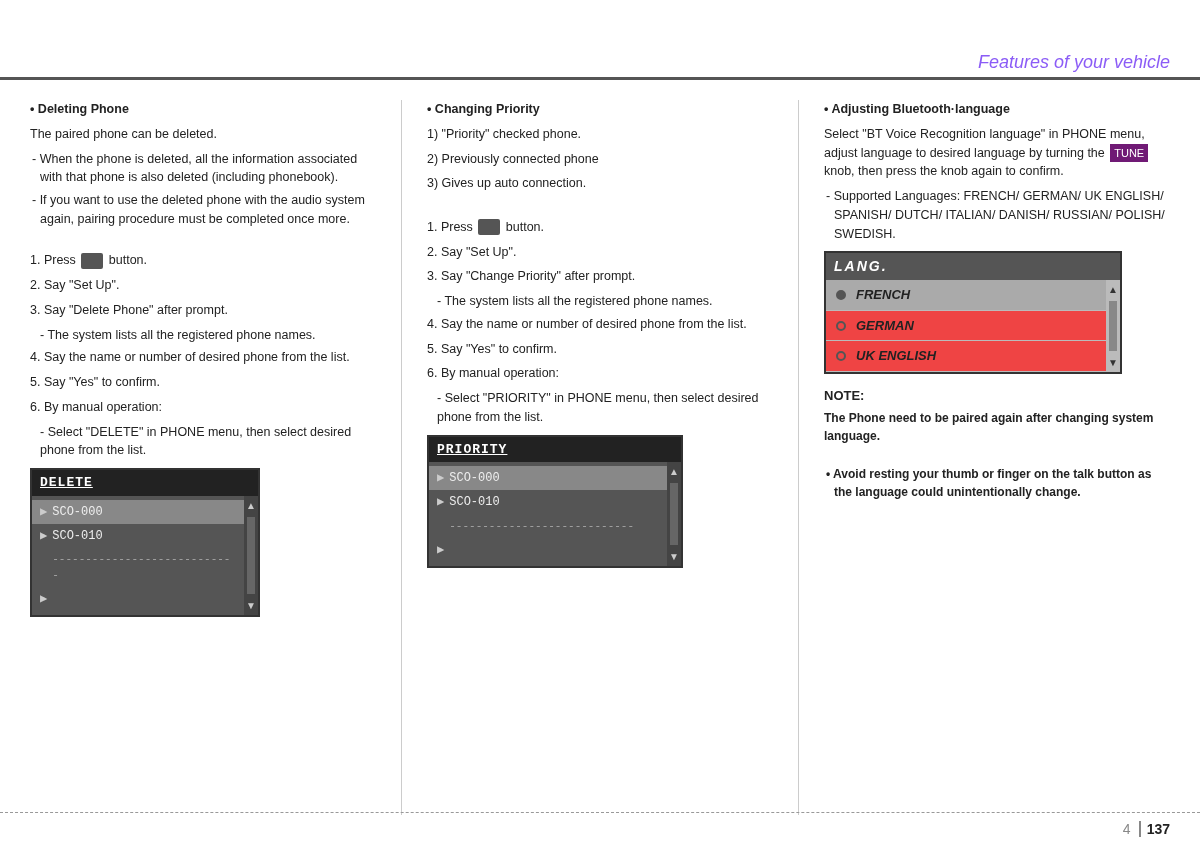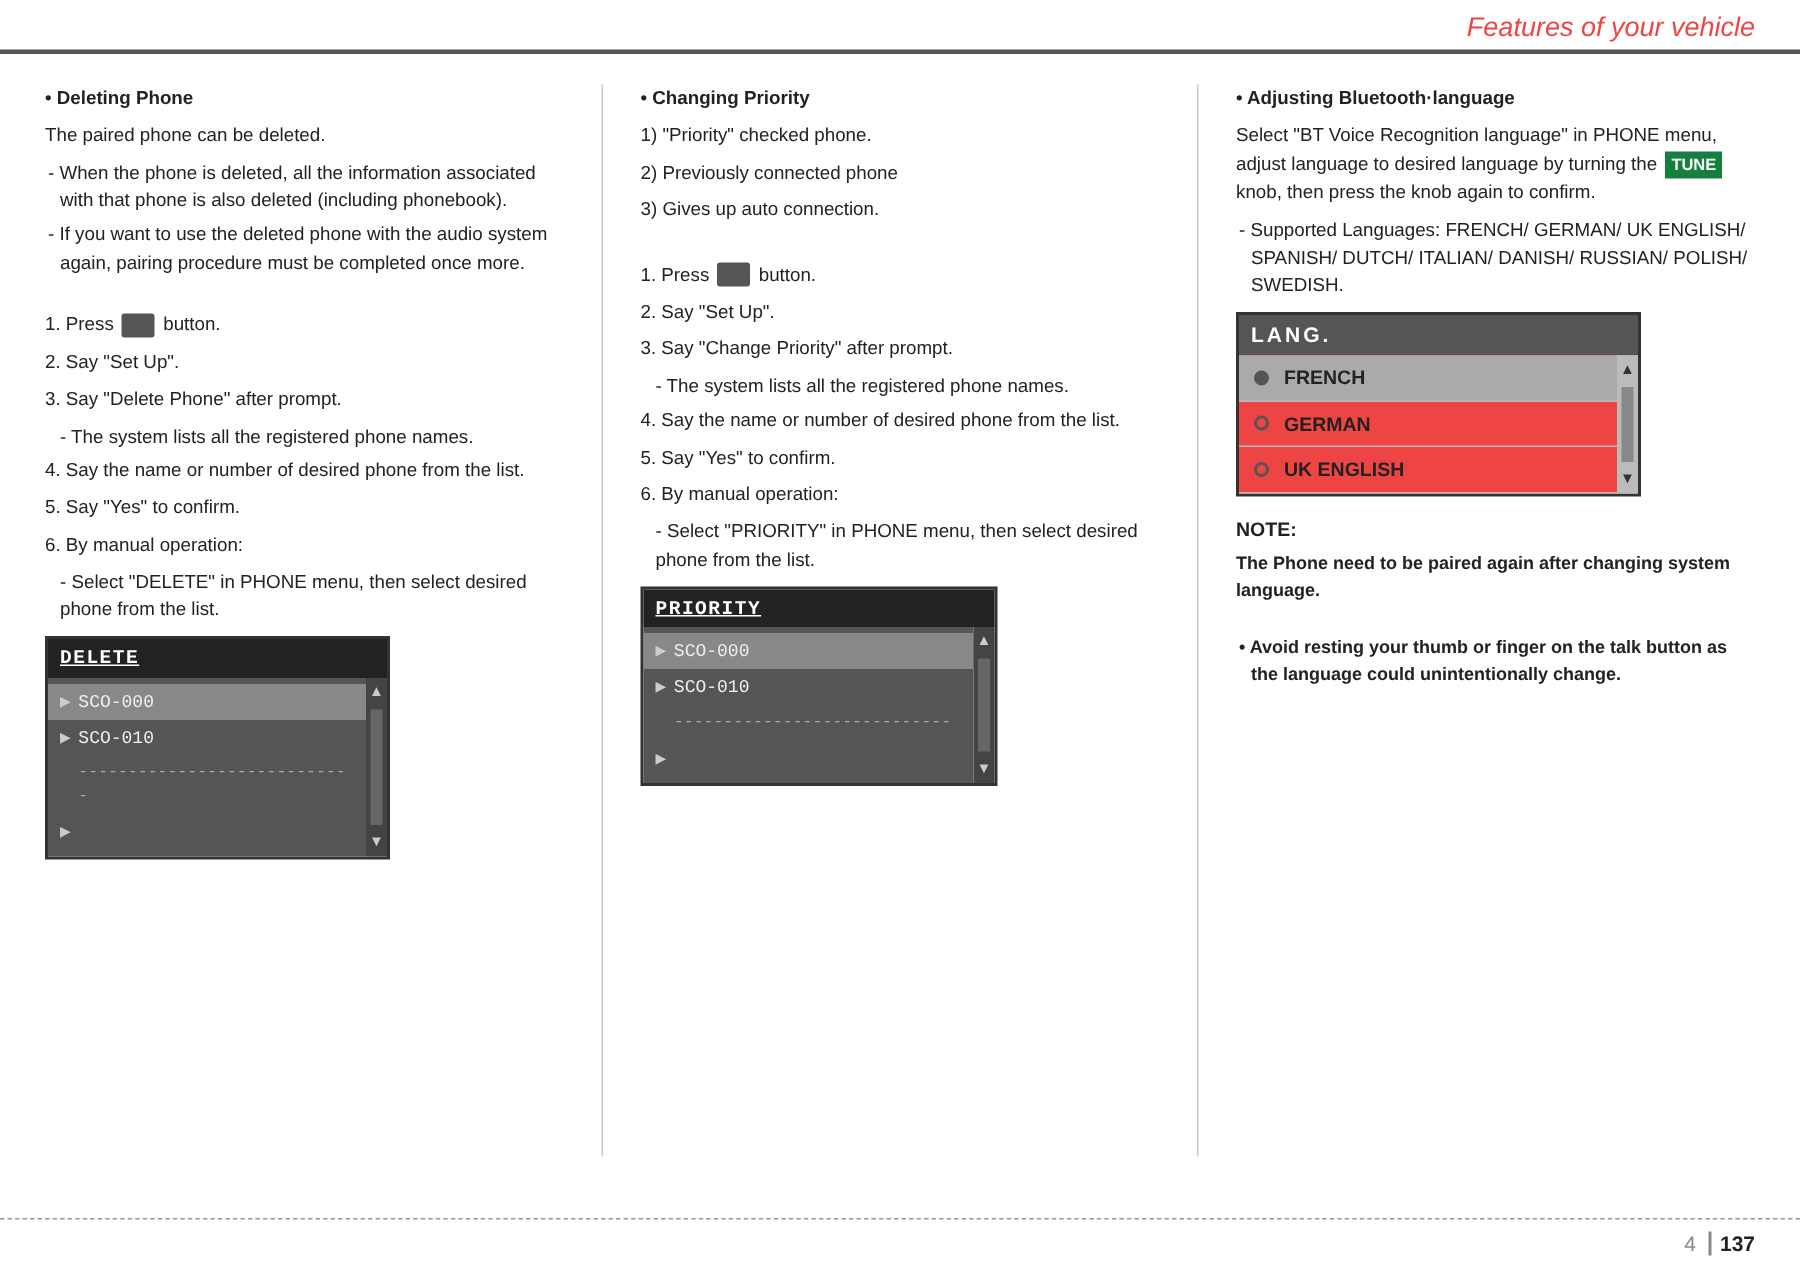--- a/index.html
+++ b/index.html
@@ -18,21 +18,22 @@
     .header {
       display: flex;
       justify-content: flex-end;
       align-items: center;
       padding: 8px 30px 4px 30px;
       border-bottom: 3px solid #555;
     }
     .header-title {
       font-style: italic;
       font-size: 18px;
-      color: #ef4444;
+      color: #8b5cf6;
+      margin-top: 44px;
     }
 
     
     .content {
       display: flex;
       flex-direction: row;
       padding: 20px 30px 0 30px;
       gap: 20px;
       height: calc(845px - 60px - 50px);
     }
@@ -131,28 +132,29 @@
       flex: 1;
       background: #666;
       width: 8px;
       margin: 2px auto;
     }
 
     
     .priority-screen {
       border: 2px solid #333;
       margin-top: 8px;
-      width: 238px;
+      width: 256px;
     }
 
     
     .lang-screen {
       border: 2px solid #333;
       margin-top: 8px;
-      width: 270px;
+      width: 298px;
+      font-style: italic;
     }
 
     .lang-header {
       background: #555;
       color: #fff;
       font-size: 14px;
       font-weight: bold;
       padding: 3px 8px;
       font-family: Arial, sans-serif;
       letter-spacing: 2px;
@@ -185,24 +187,24 @@
       margin-right: 10px;
       flex-shrink: 0;
     }
 
     .radio-dot.filled {
       background: #555;
     }
 
     .tune-badge {
       display: inline-block;
-      background: #15803d;
+      background: #701a75;
       color: #fff;
       font-size: 11px;
-      font-weight: bold;
+      font-weight: normal;
       padding: 1px 4px;
       margin: 0 2px;
     }
 
     
     .note-section {
       margin-top: 12px;
     }
 
     .note-title {

